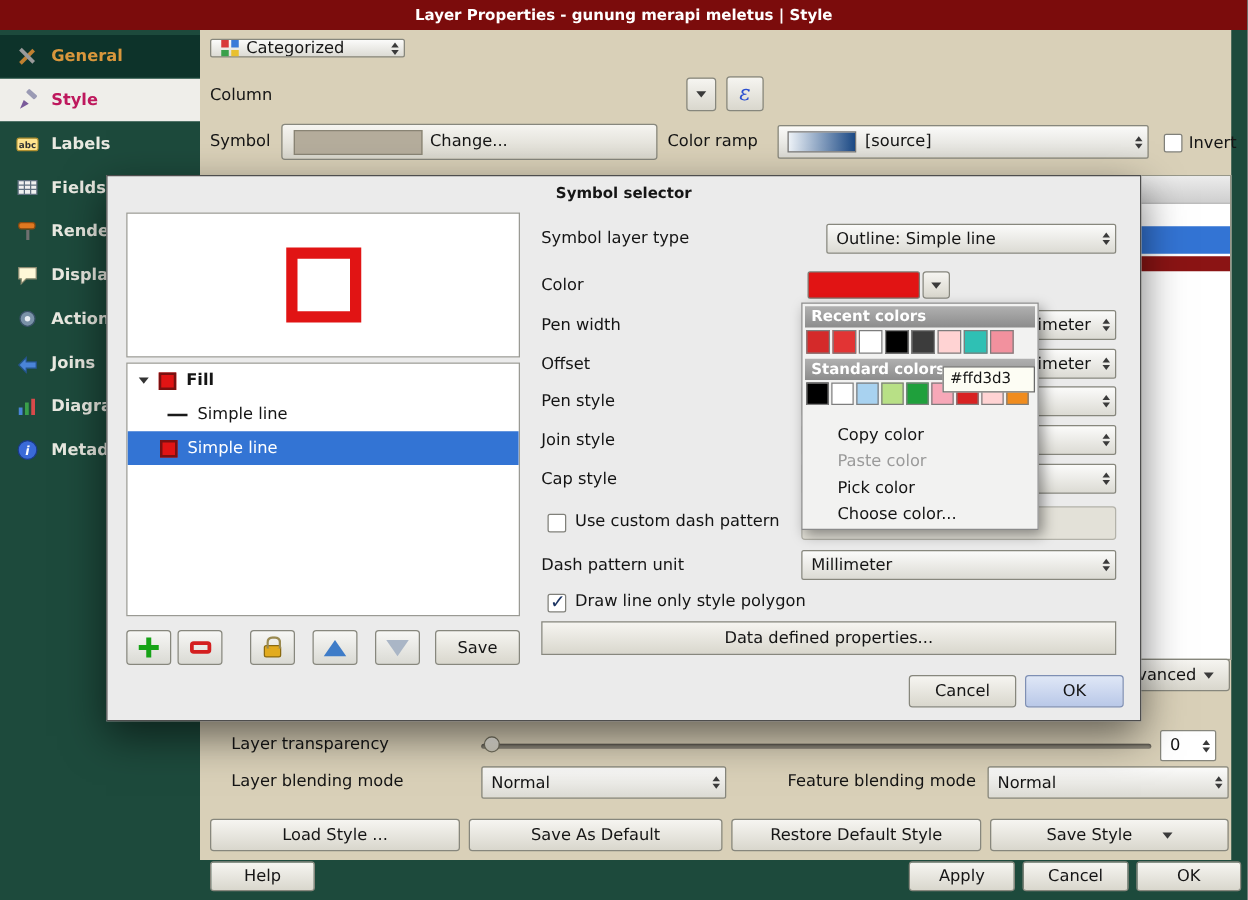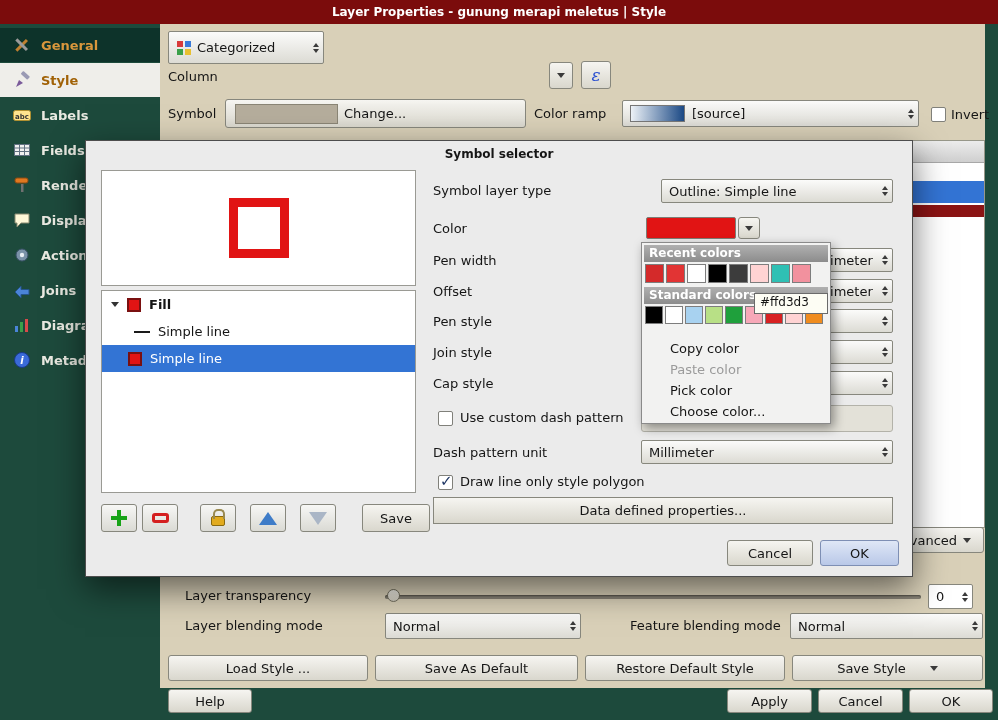--- a/index.html
+++ b/index.html
@@ -17,21 +17,21 @@
   .spin .d{border-top:4px solid #3a3a3a;}
   .dn-arrow{width:0;height:0;border-left:4px solid transparent;border-right:4px solid transparent;border-top:5px solid #3a3a3a;}
   .btn{position:absolute;display:flex;align-items:center;justify-content:center;gap:6px;border:1px solid #87877d;border-radius:3px;background:linear-gradient(#f6f5f1,#d9d7cd);white-space:nowrap;}
   .btn.primary{background:linear-gradient(#dfe7f6,#b9c8e8);border-color:#7e8fb4;}
   .cb{position:absolute;width:15px;height:15px;border:1px solid #80807a;border-radius:2px;background:#fff;}
   .cb.on::after{content:"\2713";position:absolute;left:1px;top:-4px;font-size:15px;font-weight:bold;color:#1d3563;}
   
   .sidebar{position:absolute;left:0;top:24px;width:160px;height:696px;padding-top:3px;}
   .sb-item{display:flex;align-items:center;gap:9px;height:34px;margin:1px 0;padding-left:12px;color:#e9e9e1;font-weight:bold;}
   .sb-item.emph{background:#0d332a;color:#d9973c;}
-  .sb-item.sel{background:#efeeea;color:#a16207;}
+  .sb-item.sel{background:#efeeea;color:#be185d;}
   .sb-ico{width:20px;height:18px;display:flex;align-items:flex-end;justify-content:center;flex:0 0 auto;}
   
   .modal{position:absolute;left:85px;top:140px;width:828px;height:437px;background:var(--dialog-bg,#ebebeb);border:1px solid #4d4d4d;box-shadow:0 12px 32px rgba(0,0,0,.55);z-index:10;}
   .modal .preview{position:absolute;left:15px;top:29px;width:315px;height:116px;background:#fff;border:1px solid #9a9a94;display:flex;align-items:center;justify-content:center;}
   .red-square{width:60px;height:60px;background:#fff;border:9px solid var(--symbol-red,#e11414);}
   .tree{position:absolute;left:15px;top:149px;width:315px;height:203px;background:#fff;border:1px solid #9a9a94;overflow:hidden;}
   .tree-row{height:27px;display:flex;align-items:center;gap:8px;}
   .tree-row.sel{background:var(--selection,#3374d4);color:#fff;}
   .exp{width:0;height:0;border-left:4px solid transparent;border-right:4px solid transparent;border-top:5px solid #333;}
   .sym-fill{width:14px;height:14px;background:var(--symbol-red,#e11414);border:2px solid #7a1010;flex:0 0 auto;}
@@ -156,21 +156,21 @@
             <circle cx="9" cy="9" r="7.5" fill="#3a6ad8" stroke="#1a3a88"></circle>
             <text x="9" y="13" font-size="10" font-style="italic" text-anchor="middle" fill="#fff">i</text>
           </svg>
         </span>
         <span>Metadata</span>
       </div>
     </div>
 
   <div class="main"></div>
 
-  <div class="combo" style="left:168px;top:31px;width:156px;height:33px;">
+  <div class="combo" style="left:168px;top:31px;width:156px;height:15px;">
     <span class="sb-ico" style="width:16px;height:16px;margin-right:5px;">
         <svg width="16" height="16" viewBox="0 0 16 16">
           <rect x="1" y="1" width="6" height="6" fill="#d83a3a"></rect>
           <rect x="9" y="1" width="6" height="6" fill="#3a7ad8"></rect>
           <rect x="1" y="9" width="6" height="6" fill="#3aa04a"></rect>
           <rect x="9" y="9" width="6" height="6" fill="#e8c030"></rect>
         </svg>
       </span>
     <span class="val">Categorized</span>
     <span class="spin">
@@ -290,21 +290,21 @@
       </div>
     <div class="tool-btn" style="left:114px;">
         <span class="ico-lock"></span>
       </div>
     <div class="tool-btn" style="left:164px;">
         <span class="ico-up"></span>
       </div>
     <div class="tool-btn" style="left:214px;">
         <span class="ico-down"></span>
       </div>
-    <div class="btn" style="left:276px;top:363px;width:68px;height:28px;">Save</div>
+    <div class="btn" style="left:262px;top:363px;width:68px;height:28px;">Save</div>
 
     <span class="lbl" style="left:347px;top:42px;">Symbol layer type</span>
     <div class="combo" style="left:575px;top:38px;width:232px;height:24px;">
       <span class="val">Outline: Simple line</span>
       <span class="spin">
           <i class="u"></i>
           <i class="d"></i>
         </span>
     </div>
 

